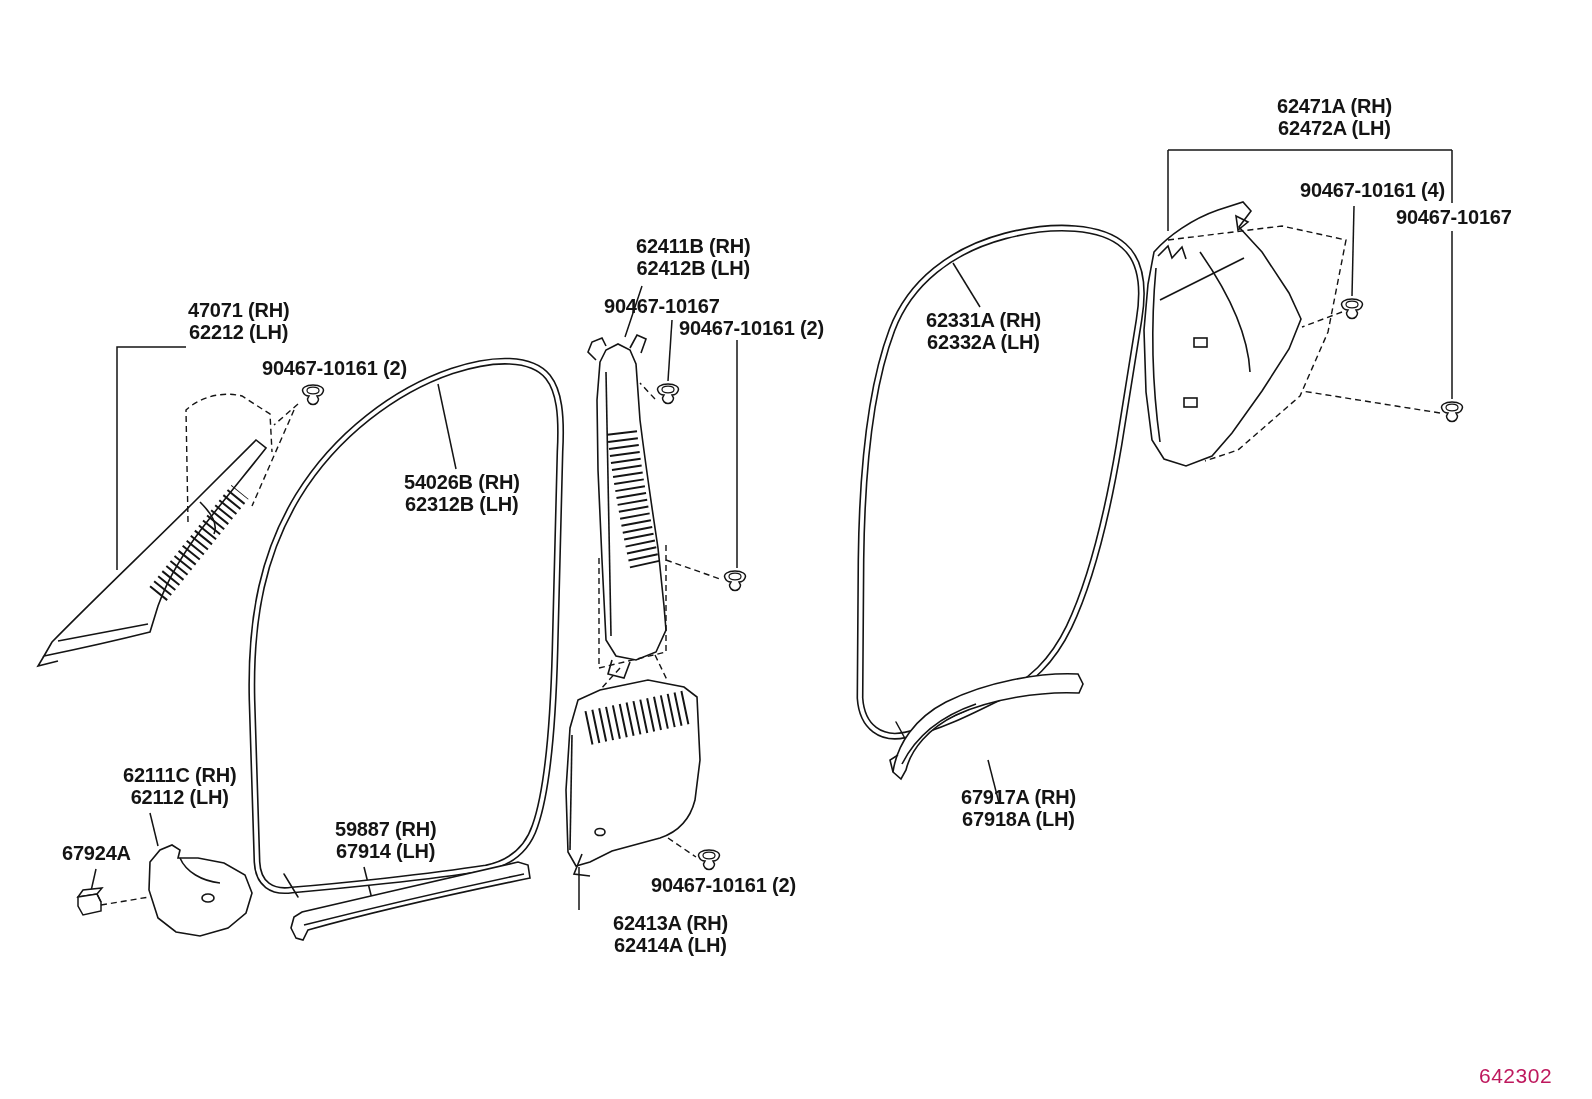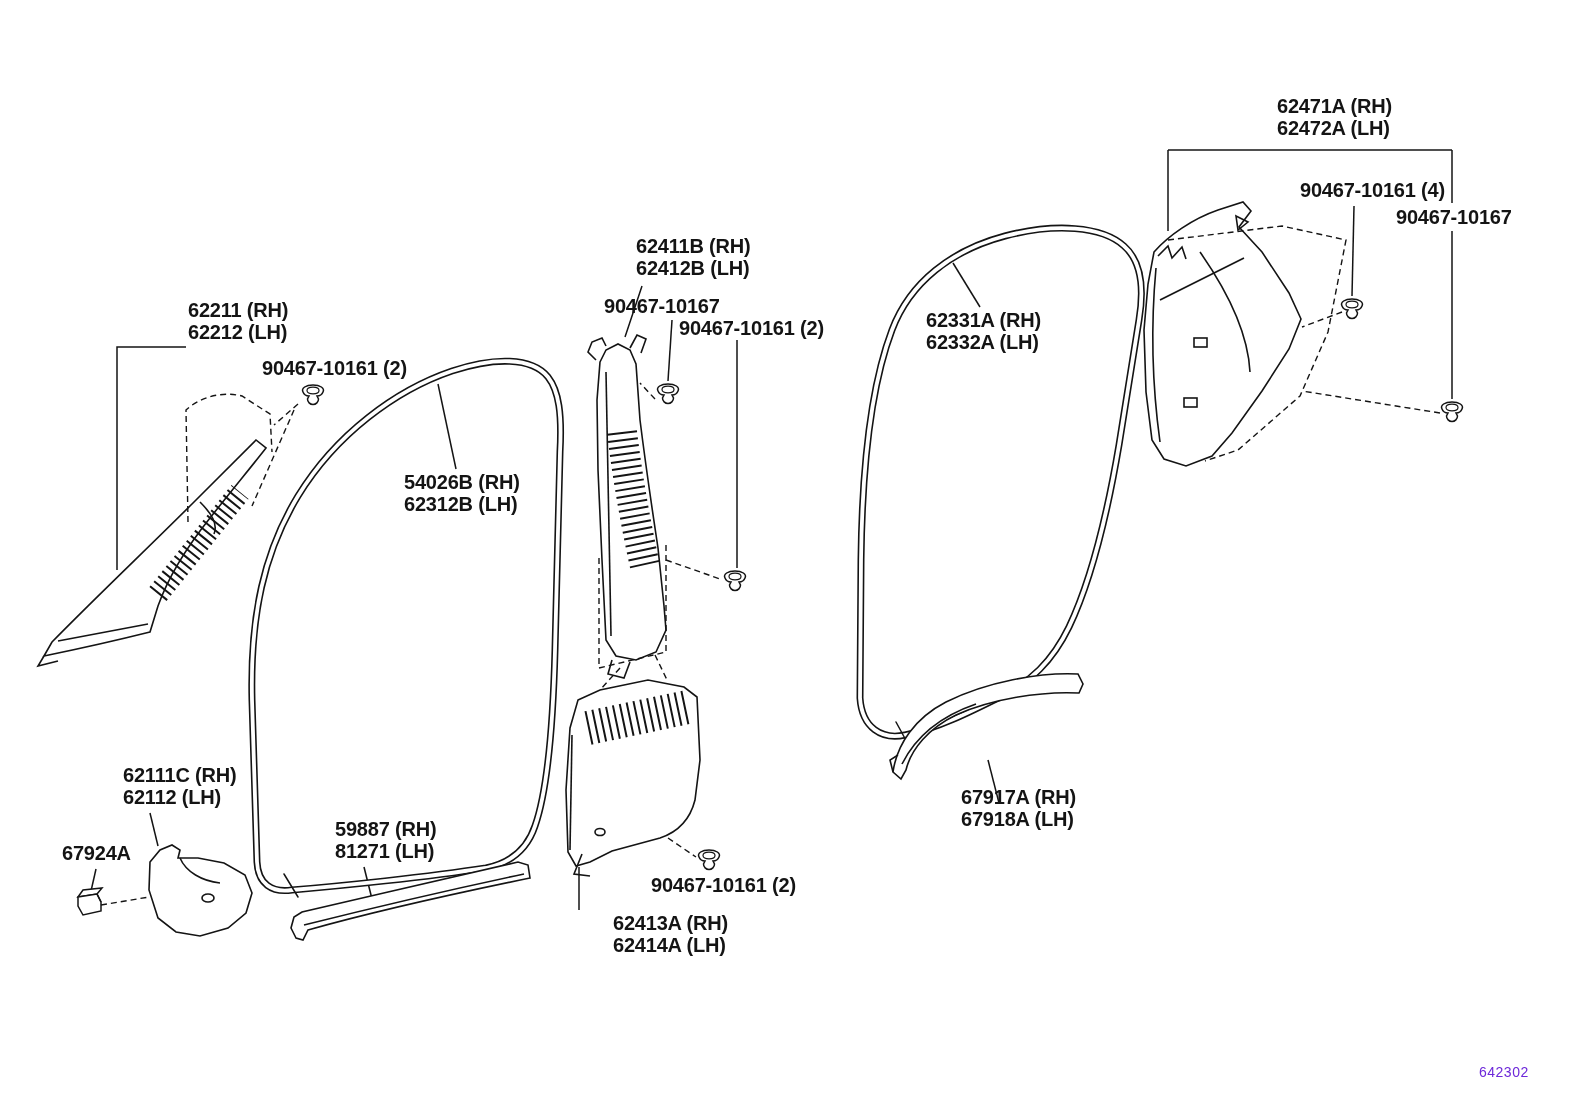--- a/index.html
+++ b/index.html
@@ -5,25 +5,25 @@
   * { margin:0; padding:0; box-sizing:border-box; }
   html,body { background:#ffffff; }
   .stage {
     position:relative; width:1592px; height:1099px; background:#ffffff;
     font-family:"Liberation Sans", sans-serif; overflow:hidden;
   }
   .stage svg { position:absolute; left:0; top:0; }
   .plabel {
     position:absolute; color:#141414; font-weight:700; font-size:20px;
     line-height:22px; letter-spacing:-0.2px; white-space:nowrap;
-    display:flex; flex-direction:column; 
+    display:flex; flex-direction:column; align-items:center;
   }
   .diagram-num {
-    position:absolute; left:1479px; top:1064px; color:#6d28d9;
-    font-size:14px; font-weight:400; letter-spacing:0.5px;
+    position:absolute; left:1479px; top:1064px; color:#be185d;
+    font-size:21px; font-weight:400; letter-spacing:0.5px;
   }
 </style>
 </head>
 <body>
 
 <div class="stage">
 
   <svg width="1592" height="1099" viewBox="0 0 1592 1099">
     <defs>
       <g id="clip-glyph" stroke="#141414" stroke-width="1.5" fill="#ffffff">
@@ -141,21 +141,21 @@
       <use href="#clip-glyph" x="300" y="384"></use>
       <use href="#clip-glyph" x="655" y="383"></use>
       <use href="#clip-glyph" x="722" y="570"></use>
       <use href="#clip-glyph" x="696" y="849"></use>
       <use href="#clip-glyph" x="1339" y="298"></use>
       <use href="#clip-glyph" x="1439" y="401"></use>
     </g>
   </svg>
 
   <div class="plabel" style="left:188px;top:299px">
-    <span>62211 (RH)</span>
+    <span>47071 (RH)</span>
     <span>62212 (LH)</span>
   </div>
 
   <div class="plabel" style="left:262px;top:357px">
     <span>90467-10161 (2)</span>
   </div>
 
   <div class="plabel" style="left:636px;top:235px">
     <span>62411B (RH)</span>
     <span>62412B (LH)</span>
@@ -196,21 +196,21 @@
     <span>62111C (RH)</span>
     <span>62112 (LH)</span>
   </div>
 
   <div class="plabel" style="left:62px;top:842px">
     <span>67924A</span>
   </div>
 
   <div class="plabel" style="left:335px;top:818px">
     <span>59887 (RH)</span>
-    <span>81271 (LH)</span>
+    <span>67914 (LH)</span>
   </div>
 
   <div class="plabel" style="left:961px;top:786px">
     <span>67917A (RH)</span>
     <span>67918A (LH)</span>
   </div>
 
   <div class="plabel" style="left:651px;top:874px">
     <span>90467-10161 (2)</span>
   </div>

